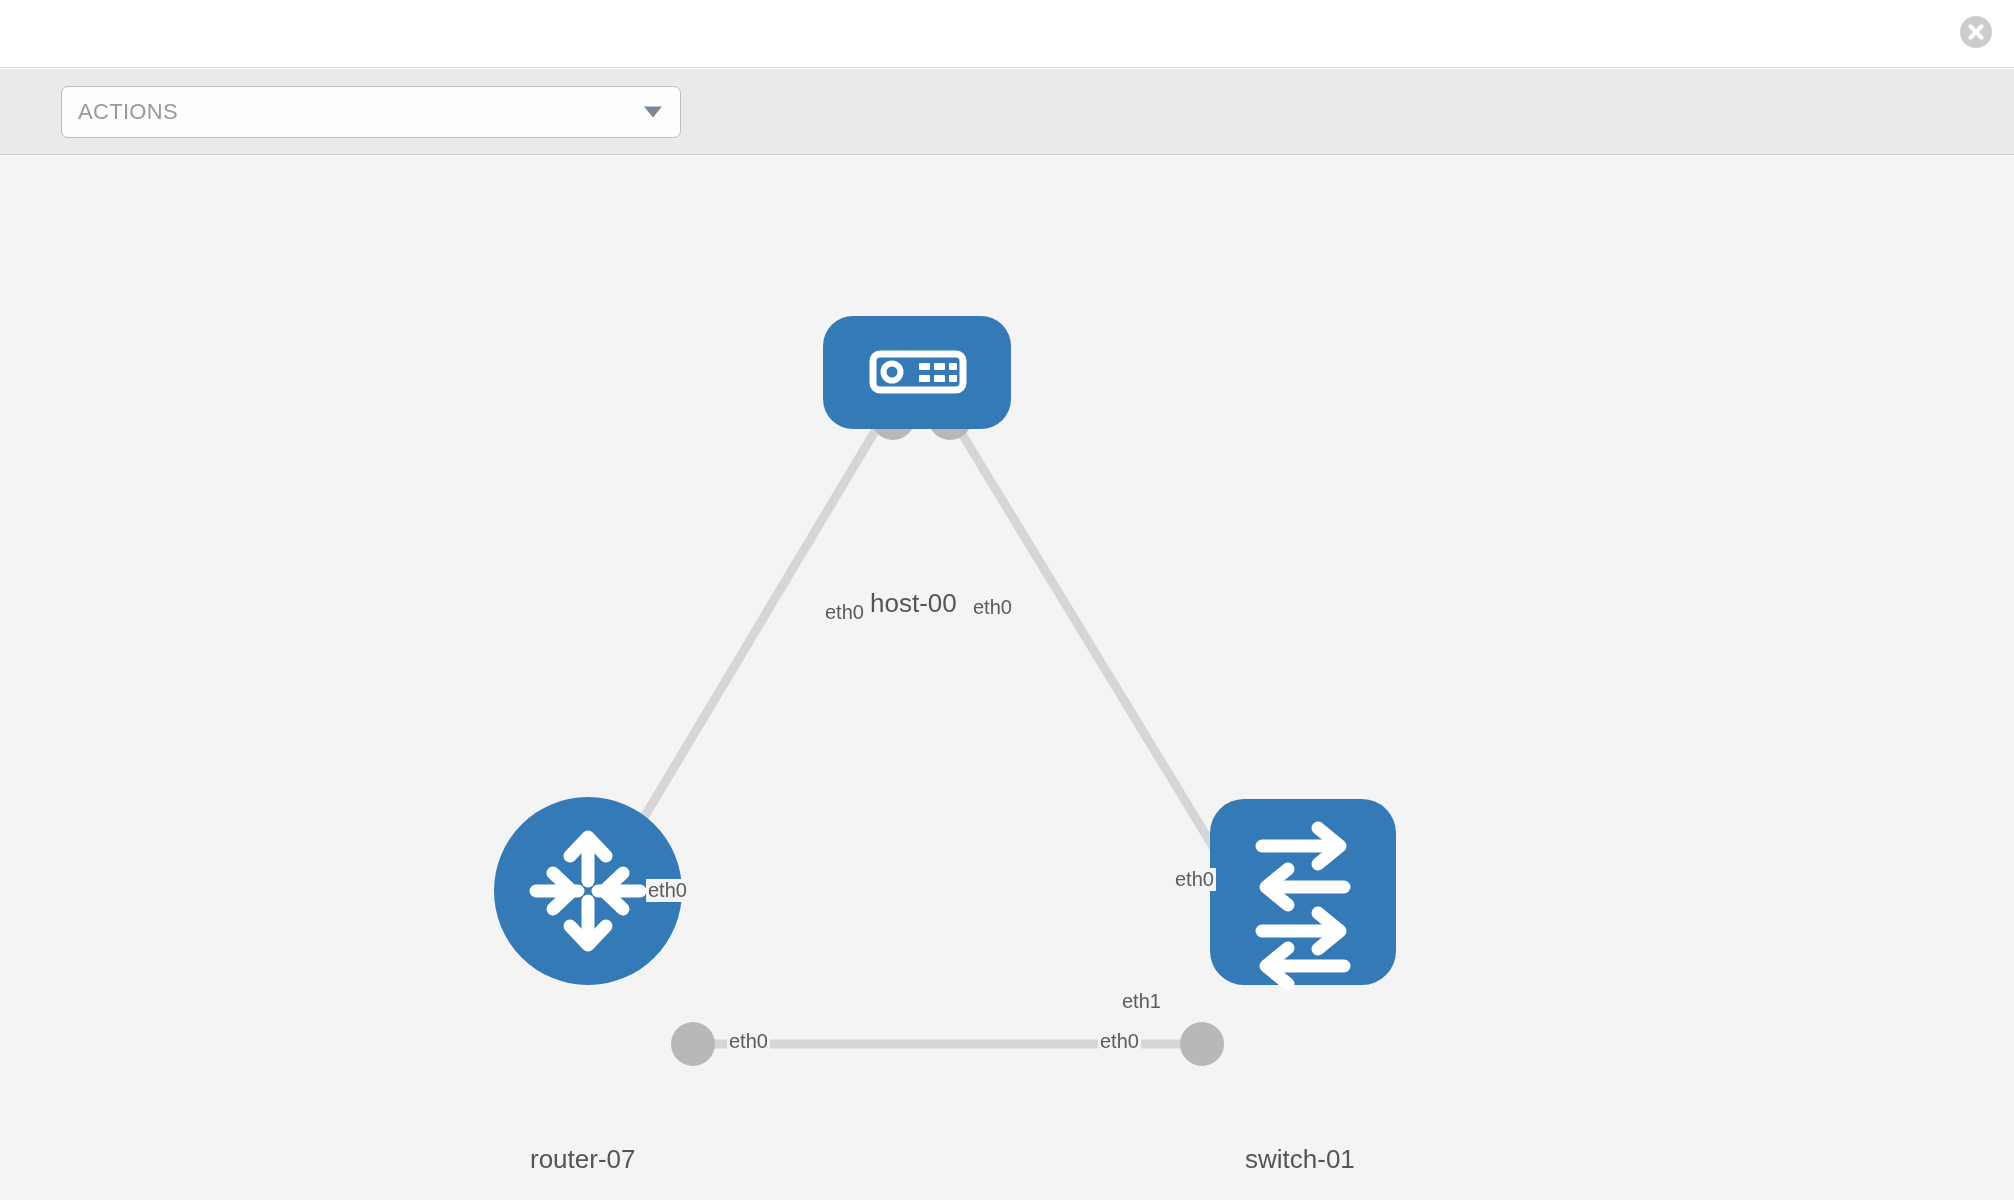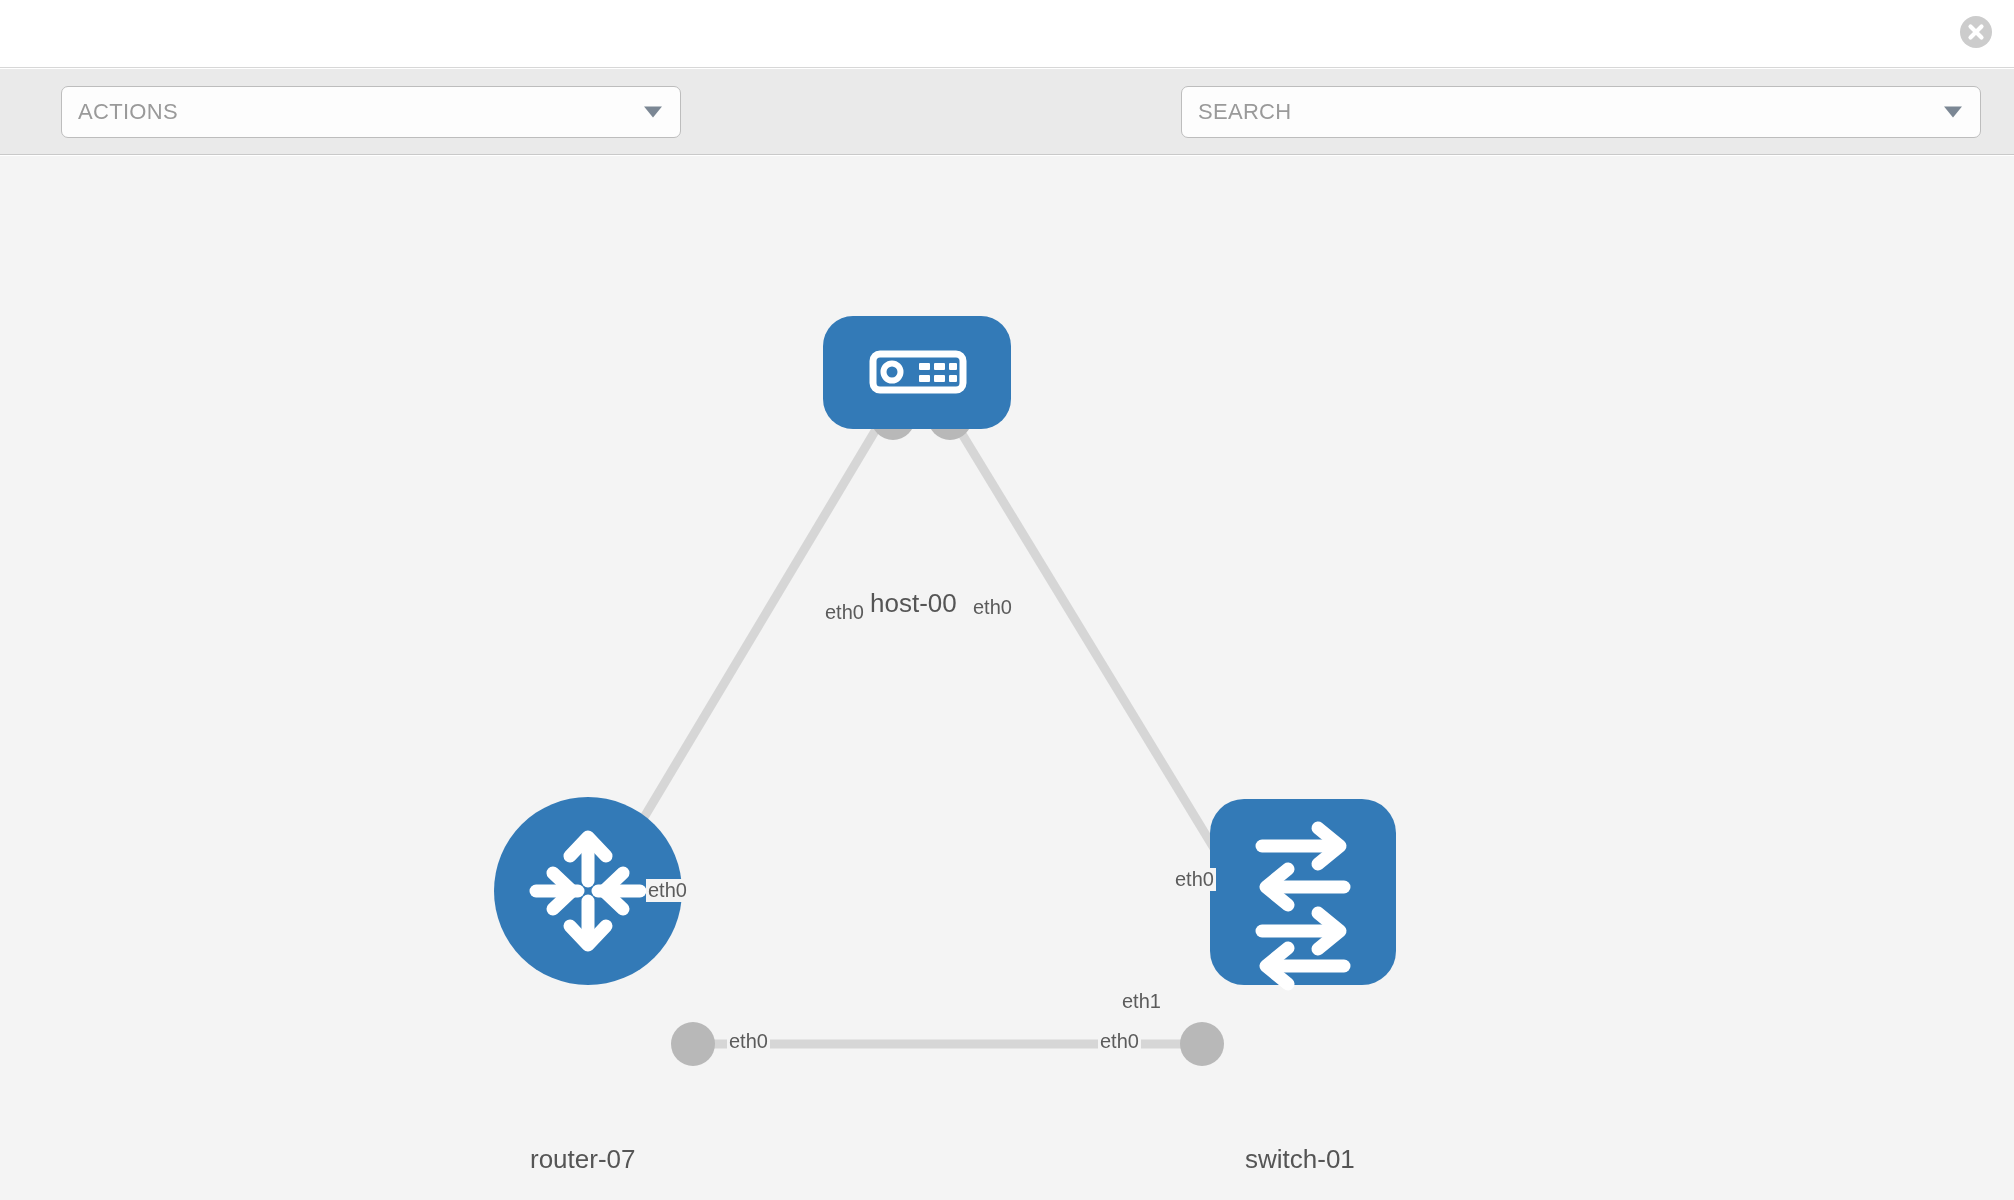--- a/index.html
+++ b/index.html
@@ -123,24 +123,20 @@
   </div>
 
   <div id="key-icon">
     <svg width="40" height="40" viewBox="0 0 40 40">
       <circle cx="13.5" cy="13.5" r="8.4" fill="none" stroke="#6e7b86" stroke-width="4.4"></circle>
       <path d="M19.3 19.3 L33.5 33.5" stroke="#6e7b86" stroke-width="4.4" stroke-linecap="round"></path>
       <path d="M27.5 27.0 L33.0 24.0" stroke="#6e7b86" stroke-width="4.0" stroke-linecap="round"></path>
     </svg>
   </div>
 
-  <div class="field" id="search-field">
-    <span class="ftext">SEARCH</span>
-    <span class="caret"></span>
-  </div>
 </div>
 
 <div id="canvas">
 
   <svg id="topology-svg" width="2014" height="1044">
 
     <g>
       <line x1="890" y1="250" x2="600" y2="735" stroke="#d6d6d6" stroke-width="9"></line>
       <line x1="945" y1="250" x2="1240" y2="735" stroke="#d6d6d6" stroke-width="9"></line>
       <line x1="690" y1="888" x2="1215" y2="888" stroke="#d6d6d6" stroke-width="9"></line>

